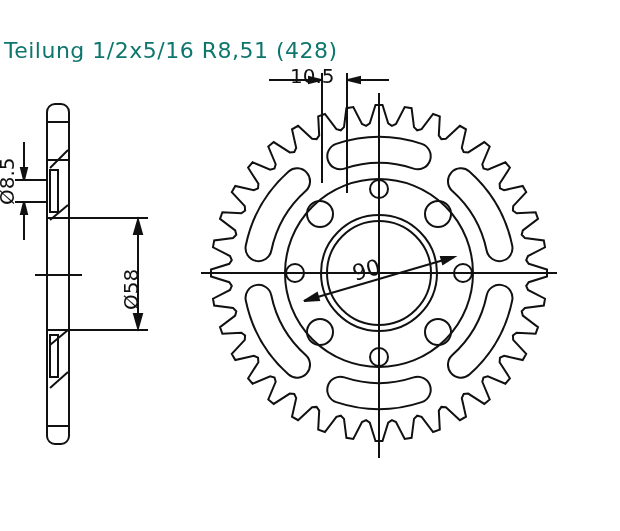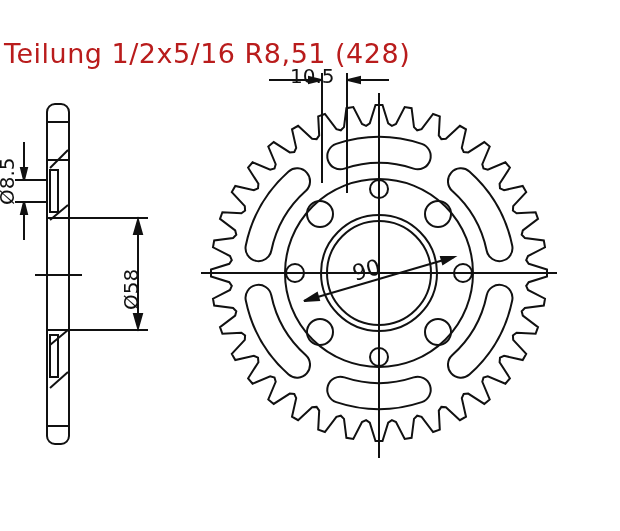--- a/index.html
+++ b/index.html
@@ -1,17 +1,17 @@
 <!DOCTYPE html>
 <html><head>
 <meta charset="utf-8">
 <style>
   html, body { margin: 0; padding: 0; background: #ffffff; }
   body { width: 620px; height: 531px; position: relative; overflow: hidden; font-family: "DejaVu Sans", sans-serif; }
-  .title { position: absolute; left: 4px; top: 38px; font-size: 27px; color: #b91c1c; letter-spacing: 0.5px; white-space: pre; }
+  .title { position: absolute; left: 4px; top: 38px; font-size: 22px; color: #0f766e; letter-spacing: 0.5px; white-space: pre; }
   svg { position: absolute; left: 0; top: 0; }
   .dimtext { font-family: "DejaVu Sans", sans-serif; fill: #111; }
 </style>
 </head>
 <body>
 
 <div class="title">Teilung 1/2x5/16 R8,51 (428)</div>
 
 <svg width="620" height="531" viewBox="0 0 620 531">
   <g stroke="#111" fill="none" stroke-width="2">

